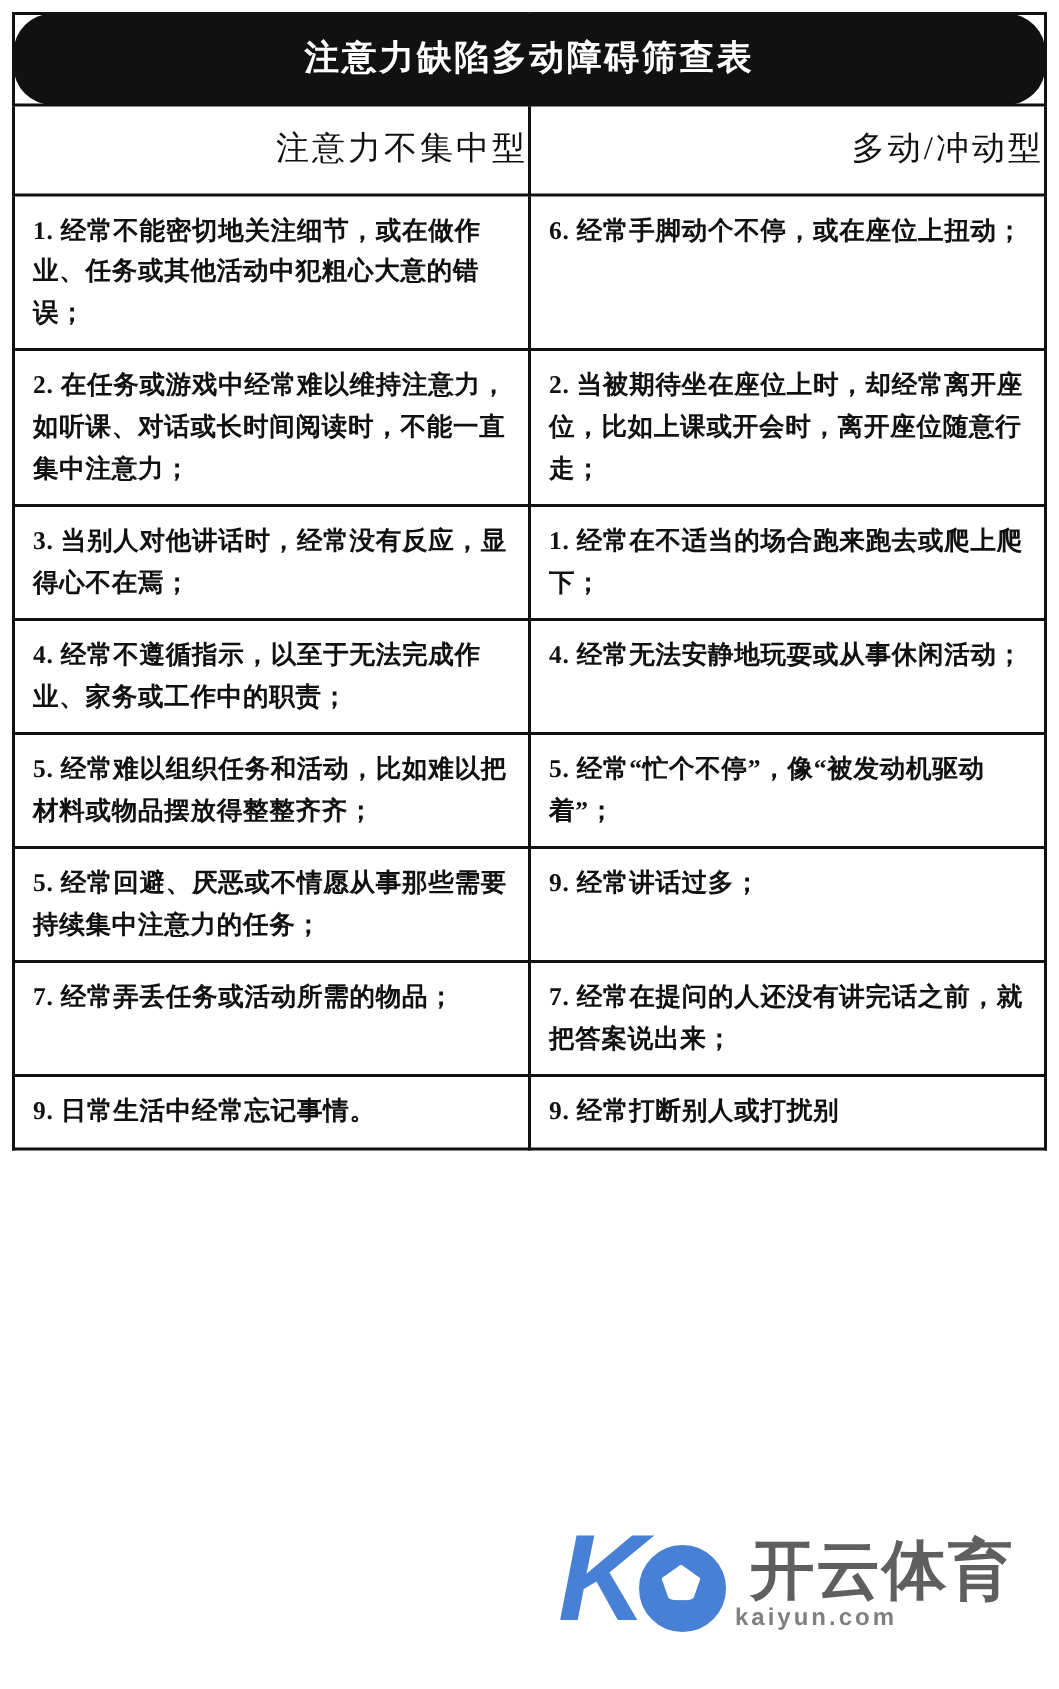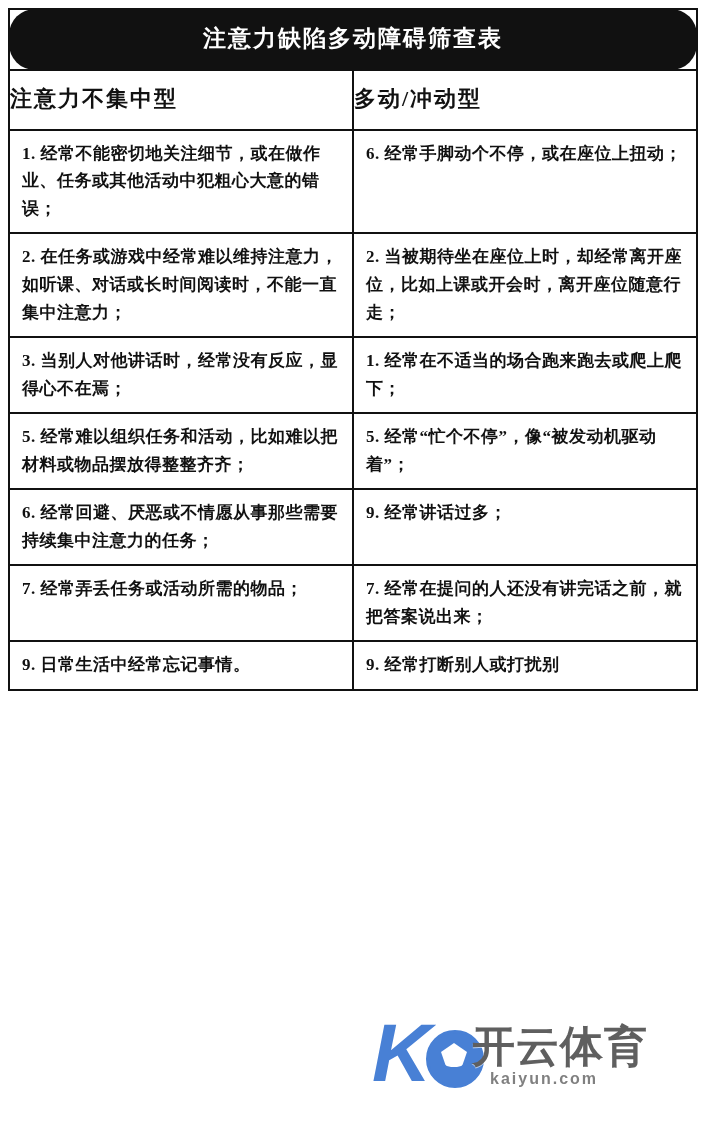--- a/index.html
+++ b/index.html
@@ -43,42 +43,42 @@
     color: #ffffff;
     text-align: center;
     font-size: 23px;
     font-weight: 700;
     letter-spacing: 2px;
     padding: 10px 0 12px 0;
     border-color: #111;
     border-radius: 26px;
   }
   tr.header-row td {
-    text-align: left;
+    text-align: right;
     font-size: 22px;
-    font-weight: 700;
+    font-weight: 400;
     letter-spacing: 2px;
     padding: 10px 0 12px 0;
   }
   td.col-left { width: 50%; }
   td.col-right { width: 50%; }
 
   
   .watermark {
     position: absolute;
     right: 6px;
     bottom: 8px;
     width: 330px;
     height: 118px;
     pointer-events: none;
     opacity: 0.88;
   }
   .wm-text {
     position: absolute;
-    left: 102px;
+    left: 130px;
     top: 18px;
     font-family: "Liberation Sans", sans-serif;
     font-size: 43px;
     font-weight: 700;
     color: #4a4a4a;
     letter-spacing: 1px;
     text-shadow: 0 1px 0 rgba(255,255,255,0.6);
   }
   .wm-sub {
     position: absolute;
@@ -151,25 +151,29 @@
       </tr>
       <tr>
         <td class="col-left">2. 在任务或游戏中经常难以维持注意力，如听课、对话或长时间阅读时，不能一直集中注意力；</td>
         <td class="col-right">2. 当被期待坐在座位上时，却经常离开座位，比如上课或开会时，离开座位随意行走；</td>
       </tr>
       <tr>
         <td class="col-left">3. 当别人对他讲话时，经常没有反应，显得心不在焉；</td>
         <td class="col-right">1. 经常在不适当的场合跑来跑去或爬上爬下；</td>
       </tr>
       <tr>
+        <td class="col-left">4. 经常不遵循指示，以至于无法完成作业、家务或工作中的职责；</td>
+        <td class="col-right">4. 经常无法安静地玩耍或从事休闲活动；</td>
+      </tr>
+      <tr>
         <td class="col-left">5. 经常难以组织任务和活动，比如难以把材料或物品摆放得整整齐齐；</td>
         <td class="col-right">5. 经常“忙个不停”，像“被发动机驱动着”；</td>
       </tr>
       <tr>
-        <td class="col-left">6. 经常回避、厌恶或不情愿从事那些需要持续集中注意力的任务；</td>
+        <td class="col-left">5. 经常回避、厌恶或不情愿从事那些需要持续集中注意力的任务；</td>
         <td class="col-right">9. 经常讲话过多；</td>
       </tr>
       <tr>
         <td class="col-left">7. 经常弄丢任务或活动所需的物品；</td>
         <td class="col-right">7. 经常在提问的人还没有讲完话之前，就把答案说出来；</td>
       </tr>
       <tr>
         <td class="col-left">9. 日常生活中经常忘记事情。</td>
         <td class="col-right">9. 经常打断别人或打扰别</td>
       </tr>

